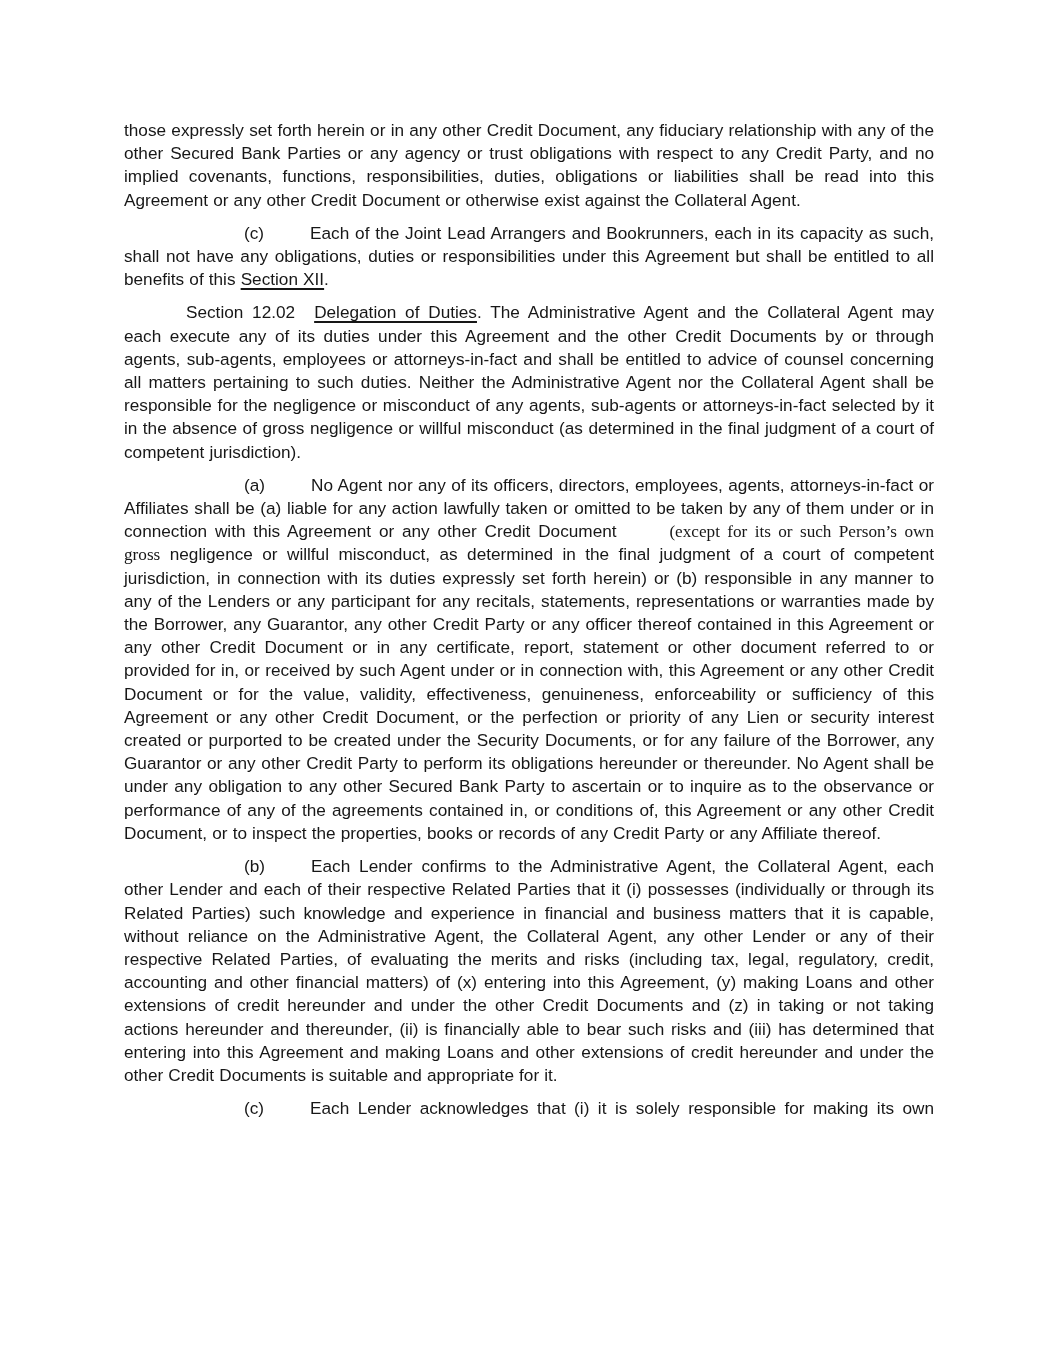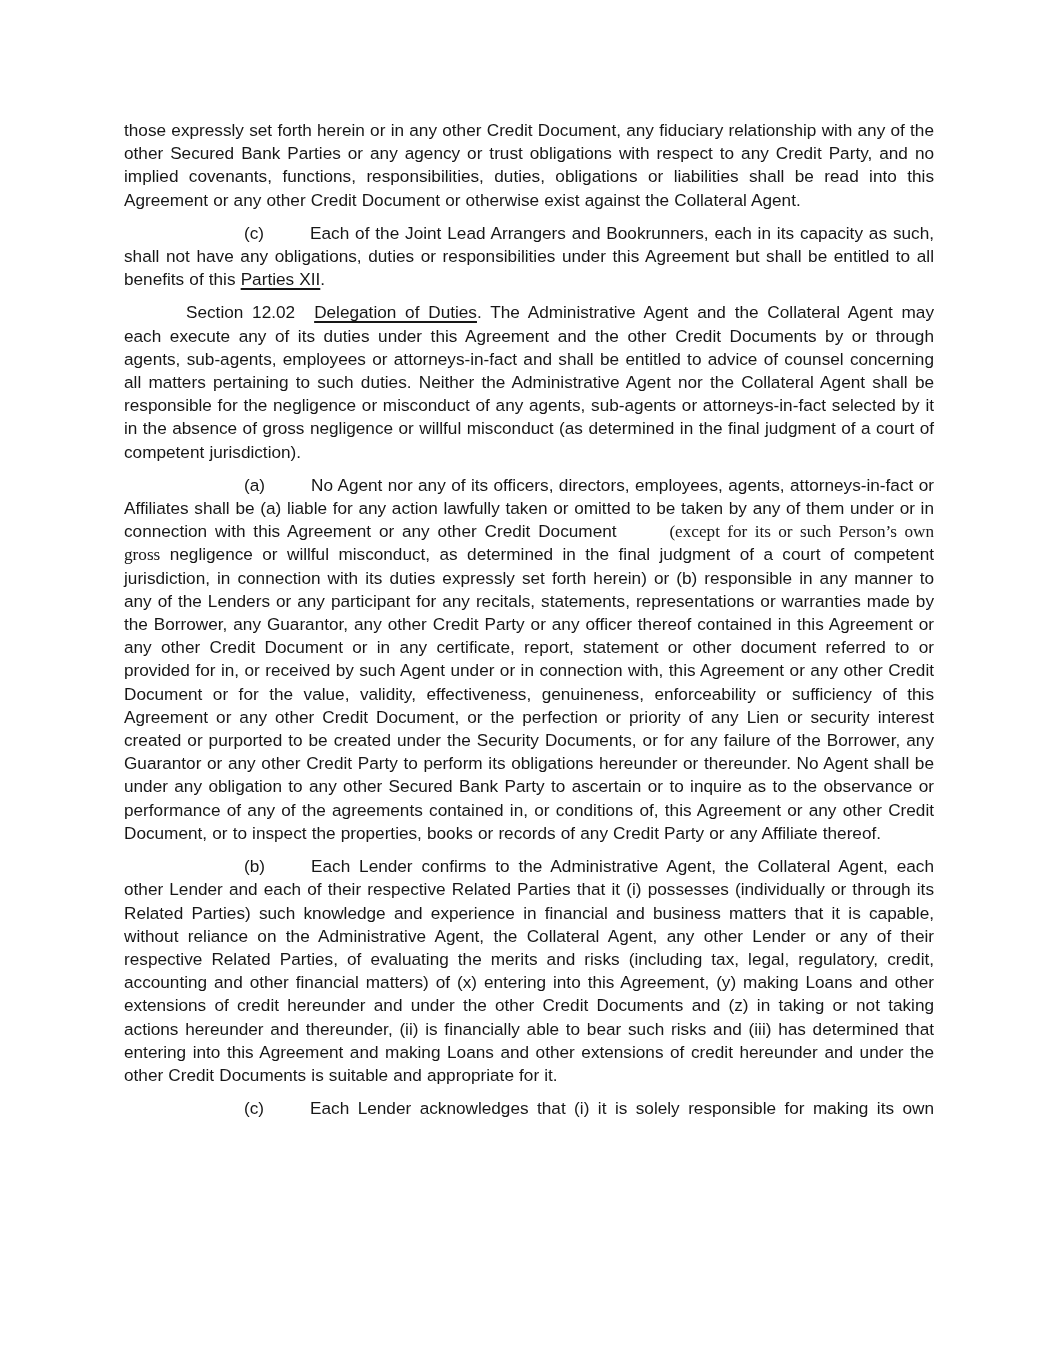--- a/index.html
+++ b/index.html
@@ -49,21 +49,21 @@
   }
 </style>
 </head>
 <body>
 
 <div class="page">
   <div class="content">
 
     <p class="para"><span>those expressly set forth herein or in any other Credit Document, any fiduciary relationship with any of the other Secured Bank Parties or any agency or trust obligations with respect to any Credit Party, and no implied covenants, functions, responsibilities, duties, obligations or liabilities shall be read into this Agreement or any other Credit Document or otherwise exist against the Collateral Agent.</span></p>
 
-    <p class="para list-para"><span>(c)</span><span class="tab tab-list"></span><span>Each of the Joint Lead Arrangers and Bookrunners, each in its capacity as such, shall not have any obligations, duties or responsibilities under this Agreement but shall be entitled to all benefits of this </span><span class="ul">Parties XII</span><span>.</span></p>
+    <p class="para list-para"><span>(c)</span><span class="tab tab-list"></span><span>Each of the Joint Lead Arrangers and Bookrunners, each in its capacity as such, shall not have any obligations, duties or responsibilities under this Agreement but shall be entitled to all benefits of this </span><span class="ul">Section XII</span><span>.</span></p>
 
     <p class="para section-para"><span>Section 12.02</span><span class="tab tab-sec"></span><span class="ul">Delegation of Duties</span><span>.</span><span>  The Administrative Agent and the Collateral Agent may each execute any of its duties under this Agreement and the other Credit Documents by or through agents, sub-agents, employees or attorneys-in-fact and shall be entitled to advice of counsel concerning all matters pertaining to such duties.  Neither the Administrative Agent nor the Collateral Agent shall be responsible for the negligence or misconduct of any agents, sub-agents or attorneys-in-fact selected by it in the absence of gross negligence or willful misconduct (as determined in the final judgment of a court of competent jurisdiction).</span></p>
 
 
     <p class="para list-para"><span>(a)</span><span class="tab tab-list"></span><span>No Agent nor any of its officers, directors, employees, agents, attorneys-in-fact or Affiliates shall be (a) liable for any action lawfully taken or omitted to be taken by any of them under or in connection with this Agreement or any other Credit Document </span><span class="serif">(except for its or such Person’s own gross</span><span> negligence or willful misconduct, as determined in the final judgment of a court of competent jurisdiction, in connection with its duties expressly set forth herein) or (b) responsible in any manner to any of the Lenders or any participant for any recitals, statements, representations or warranties made by the Borrower, any Guarantor, any other Credit Party or any officer thereof contained in this Agreement or any other Credit Document or in any certificate, report, statement or other document referred to or provided for in, or received by such Agent under or in connection with, this Agreement or any other Credit Document or for the value, validity, effectiveness, genuineness, enforceability or sufficiency of this Agreement or any other Credit Document, or the perfection or priority of any Lien or security interest created or purported to be created under the Security Documents, or for any failure of the Borrower, any Guarantor or any other Credit Party to perform its obligations hereunder or thereunder.  No Agent shall be under any obligation to any other Secured Bank Party to ascertain or to inquire as to the observance or performance of any of the agreements contained in, or conditions of, this Agreement or any other Credit Document, or to inspect the properties, books or records of any Credit Party or any Affiliate thereof.</span></p>
 
     <p class="para list-para"><span>(b)</span><span class="tab tab-list"></span><span>Each Lender confirms to the Administrative Agent, the Collateral Agent, each other Lender and each of their respective Related Parties that it (i) possesses (individually or through its Related Parties) such knowledge and experience in financial and business matters that it is capable, without reliance on the Administrative Agent, the Collateral Agent, any other Lender or any of their respective Related Parties, of evaluating the merits and risks (including tax, legal, regulatory, credit, accounting and other financial matters) of (x) entering into this Agreement, (y) making Loans and other extensions of credit hereunder and under the other Credit Documents and (z) in taking or not taking actions hereunder and thereunder, (ii) is financially able to bear such risks and (iii) has determined that entering into this Agreement and making Loans and other extensions of credit hereunder and under the other Credit Documents is suitable and appropriate for it.</span></p>
 
     <p class="para list-para"><span>(c)</span><span class="tab tab-list"></span><span>Each Lender acknowledges that (i) it is solely responsible for making its own independent appraisal and investigation of all risks arising under or in connection with this Agreement and the other Credit Documents, (ii) that it has, independently and without reliance upon the Administrative Agent, the Collateral Agent, any other Lender or any of their respective Related Parties, made its own</span></p>
 

